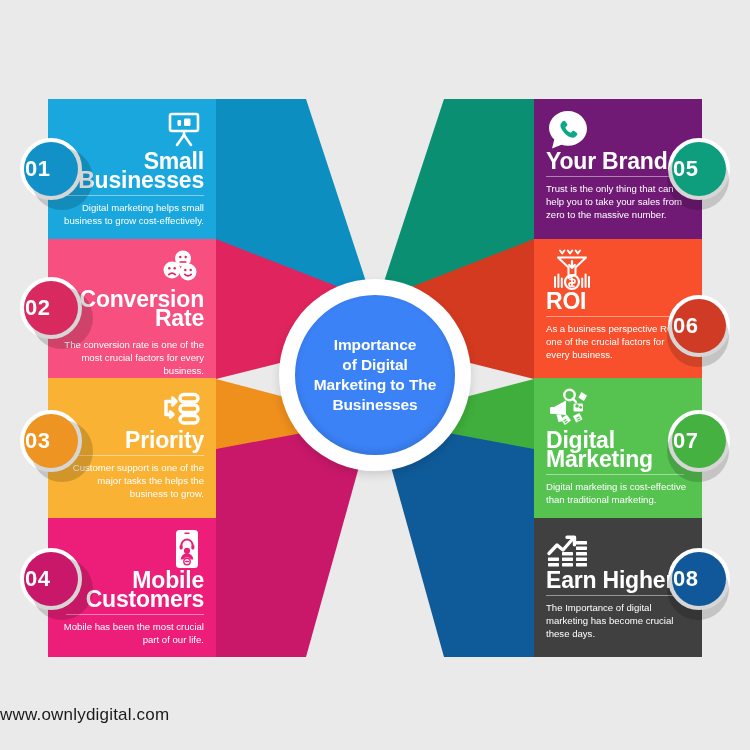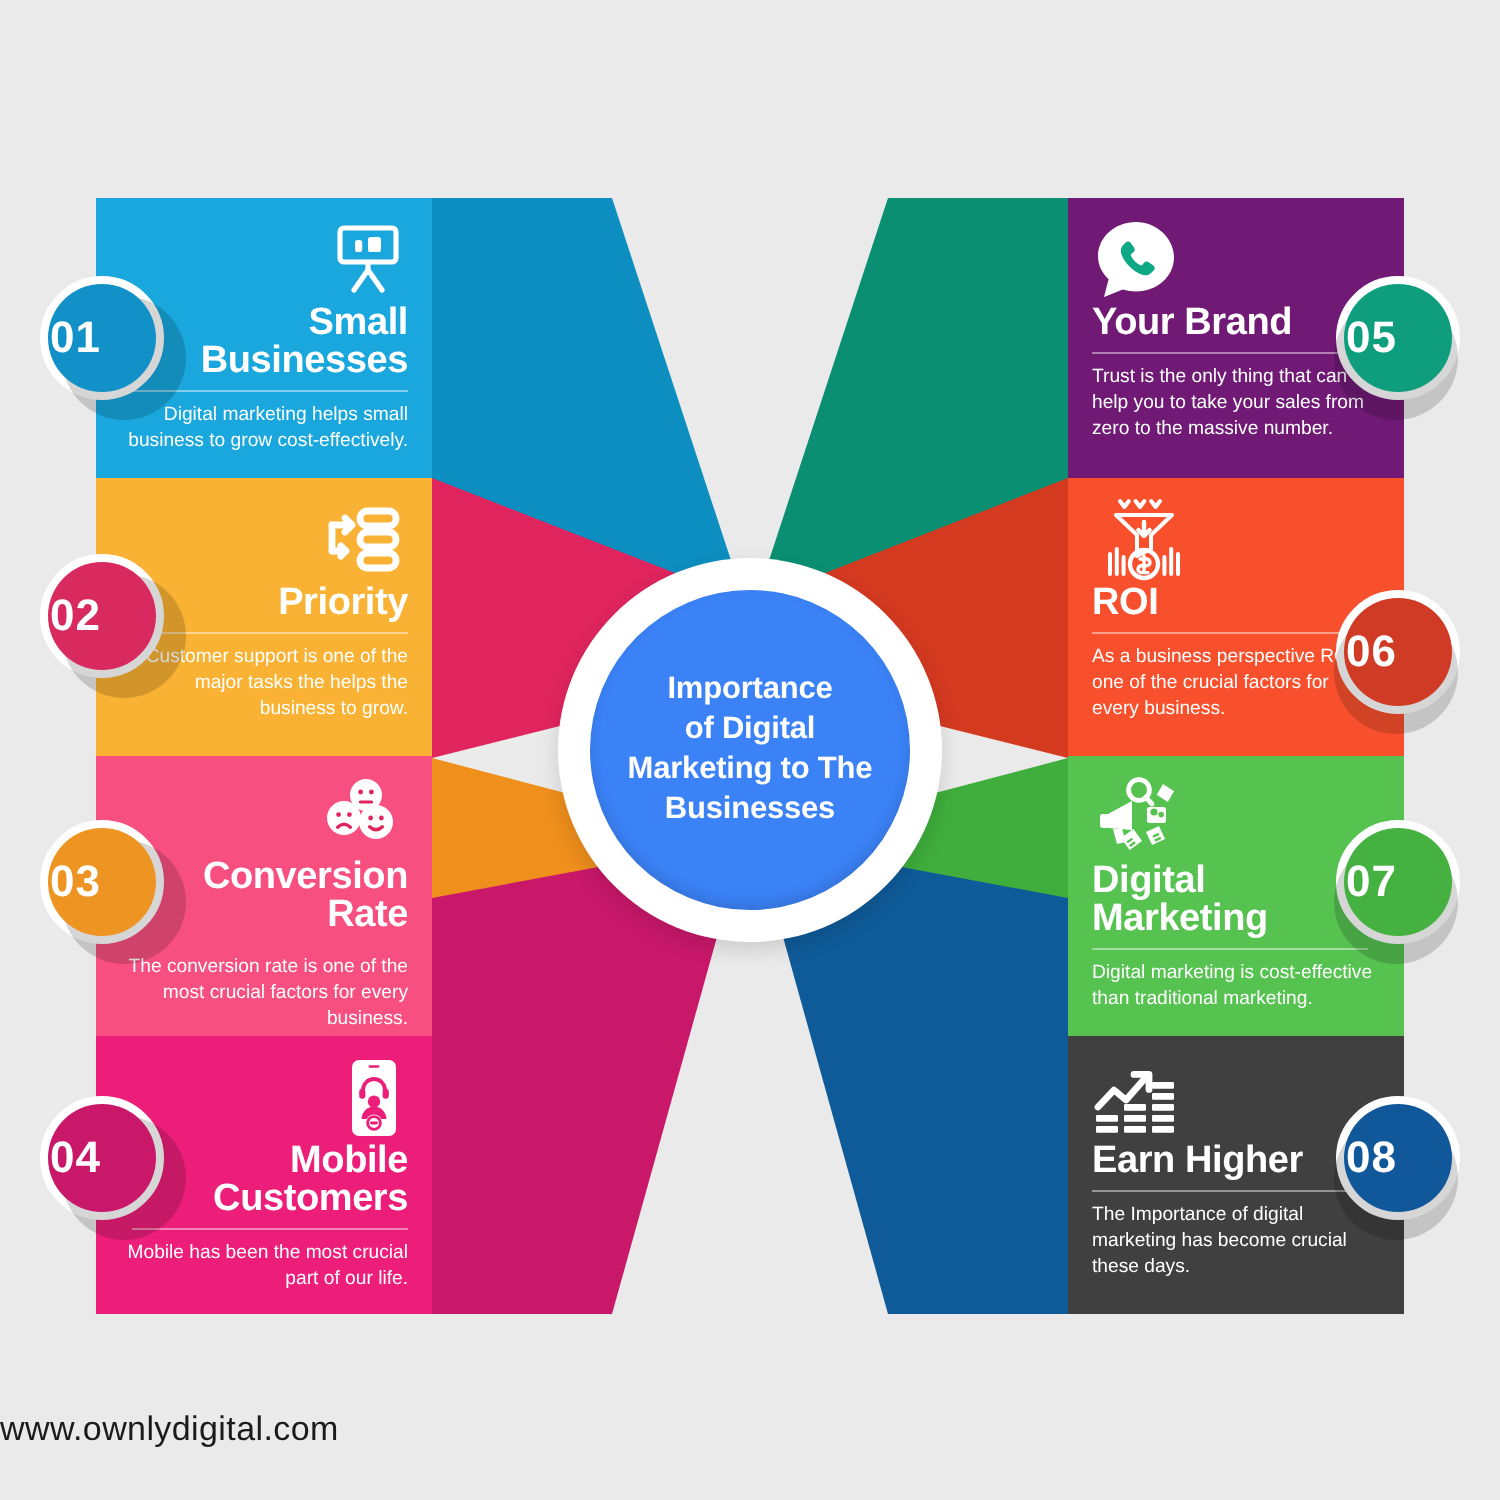--- a/index.html
+++ b/index.html
@@ -39,21 +39,21 @@
   .icon{
     height:42px;
     display:flex;align-items:center;
     margin-bottom:1px;
   }
   .icon svg{display:block;}
 
   .ptitle{
     color:#ffffff;
     font-weight:bold;
-    font-size:19px;
+    font-size:23px;
     line-height:19px;
     letter-spacing:-0.2px;
     margin:0 0 5px 0;
     max-width:150px;
   }
   .rule{
     height:1px;
     width:138px;
     background:rgba(255,255,255,0.45);
     margin-bottom:5px;
@@ -175,40 +175,20 @@
               <path d="M20 25l-7 10"></path>
               <path d="M20 25l7 10"></path>
     </svg>
           </div>
           <div class="ptitle">
             <div>Small</div>
             <div>Businesses</div>
           </div>
           <div class="rule"></div>
           <div class="pdesc">Digital marketing helps small business to grow cost-effectively.</div>
-        </div>
-    </div>
-
-    <div class="panel" style="background: rgb(249, 178, 51);">
-      <div class="inner" id="p3">
-          <div class="icon">
-            <svg width="48" height="40" viewBox="0 0 48 40" fill="none" stroke="#fff" stroke-width="3.4" stroke-linecap="round" stroke-linejoin="round">
-      <path d="M10 12.5h10l-3.5-3.5M20 12.5l-3.5 3.5"></path>
-      <path d="M10 12.5v13"></path>
-      <path d="M10 25.5h7l-2.6-2.6M17 25.5l-2.6 2.6"></path>
-      <rect x="24" y="5.5" width="18" height="7.5" rx="3.7"></rect>
-      <rect x="24" y="16" width="18" height="7.5" rx="3.7"></rect>
-      <rect x="24" y="26.5" width="18" height="7.5" rx="3.7"></rect>
-    </svg>
-          </div>
-          <div class="ptitle">
-            <div>Priority</div>
-          </div>
-          <div class="rule"></div>
-          <div class="pdesc">Customer support is one of the major tasks the helps the business to grow.</div>
         </div>
     </div>
 
     <div class="panel" style="background: rgb(247, 79, 127);">
       <div class="inner" id="p2">
           <div class="icon">
             <svg width="46" height="40" viewBox="0 0 46 40" fill="none">
       <circle cx="25" cy="9.5" r="8" fill="#fff"></circle>
       <circle cx="22.3" cy="8" r="1.2" fill="#e0245e"></circle>
               <circle cx="27.7" cy="8" r="1.2" fill="#e0245e"></circle>
@@ -222,20 +202,40 @@
               <circle cx="32.7" cy="21" r="1.2" fill="#e0245e"></circle>
       <path d="M26.8 25.4q3.2 3 6.4 0" stroke="#e0245e" stroke-width="1.7" stroke-linecap="round" fill="none"></path>
     </svg>
           </div>
           <div class="ptitle">
             <div>Conversion</div>
             <div>Rate</div>
           </div>
           <div class="rule"></div>
           <div class="pdesc">The conversion rate is one of the most crucial factors for every business.</div>
+        </div>
+    </div>
+
+    <div class="panel" style="background: rgb(249, 178, 51);">
+      <div class="inner" id="p3">
+          <div class="icon">
+            <svg width="48" height="40" viewBox="0 0 48 40" fill="none" stroke="#fff" stroke-width="3.4" stroke-linecap="round" stroke-linejoin="round">
+      <path d="M10 12.5h10l-3.5-3.5M20 12.5l-3.5 3.5"></path>
+      <path d="M10 12.5v13"></path>
+      <path d="M10 25.5h7l-2.6-2.6M17 25.5l-2.6 2.6"></path>
+      <rect x="24" y="5.5" width="18" height="7.5" rx="3.7"></rect>
+      <rect x="24" y="16" width="18" height="7.5" rx="3.7"></rect>
+      <rect x="24" y="26.5" width="18" height="7.5" rx="3.7"></rect>
+    </svg>
+          </div>
+          <div class="ptitle">
+            <div>Priority</div>
+          </div>
+          <div class="rule"></div>
+          <div class="pdesc">Customer support is one of the major tasks the helps the business to grow.</div>
         </div>
     </div>
 
     <div class="panel" style="background: rgb(236, 30, 121);">
       <div class="inner" id="p4">
           <div class="icon">
             <svg width="34" height="42" viewBox="0 0 34 42" fill="none">
       <rect x="6" y="2" width="22" height="38" rx="3.5" fill="#fff"></rect>
       <rect x="14.3" y="4.6" width="5.4" height="1.3" rx="0.65" fill="#ec1e79"></rect>
       <path d="M11.5 17a5.5 5.5 0 0 1 11 0" stroke="#ec1e79" stroke-width="1.9" fill="none"></path>

